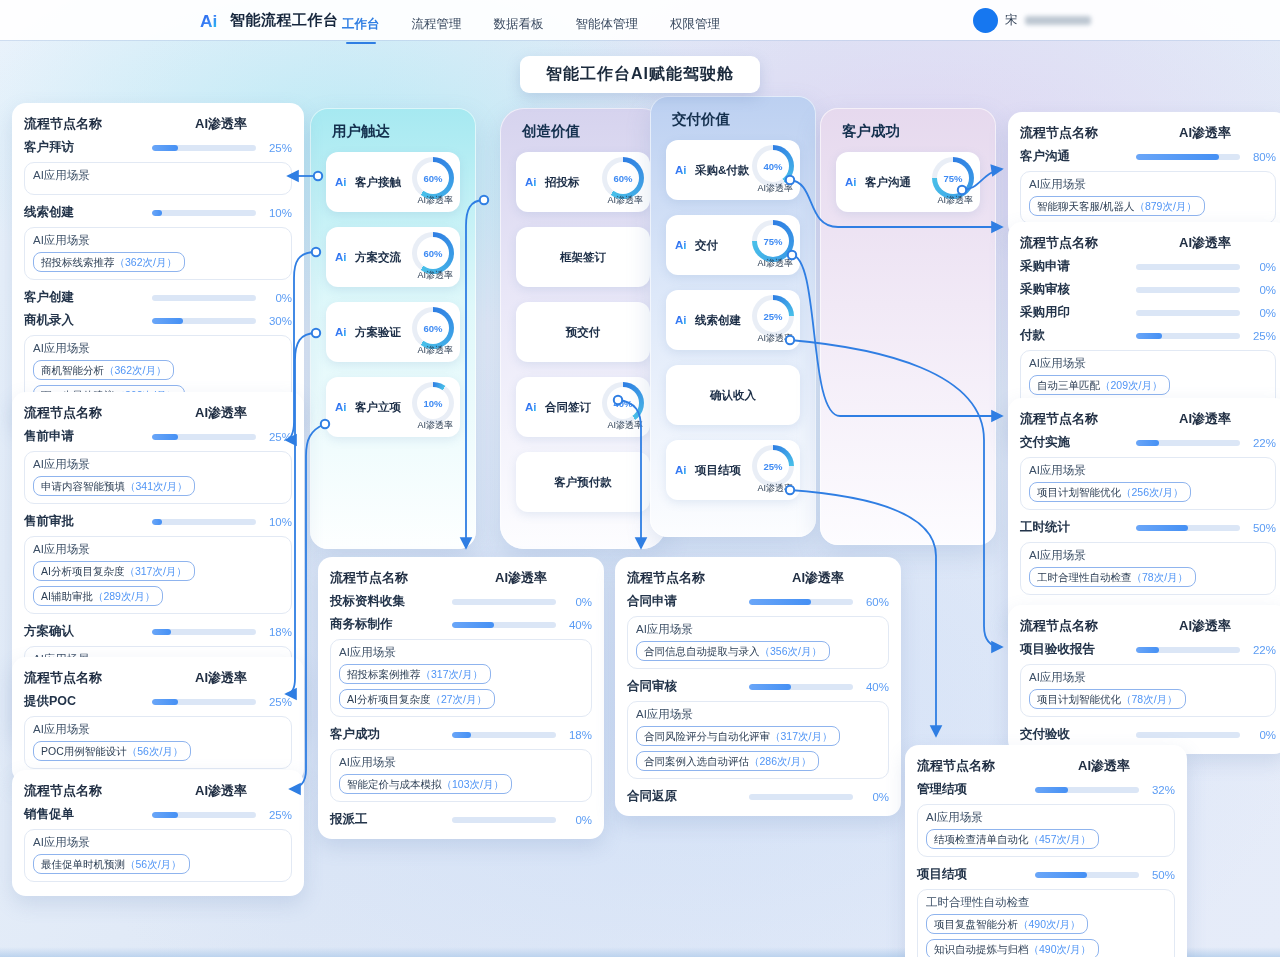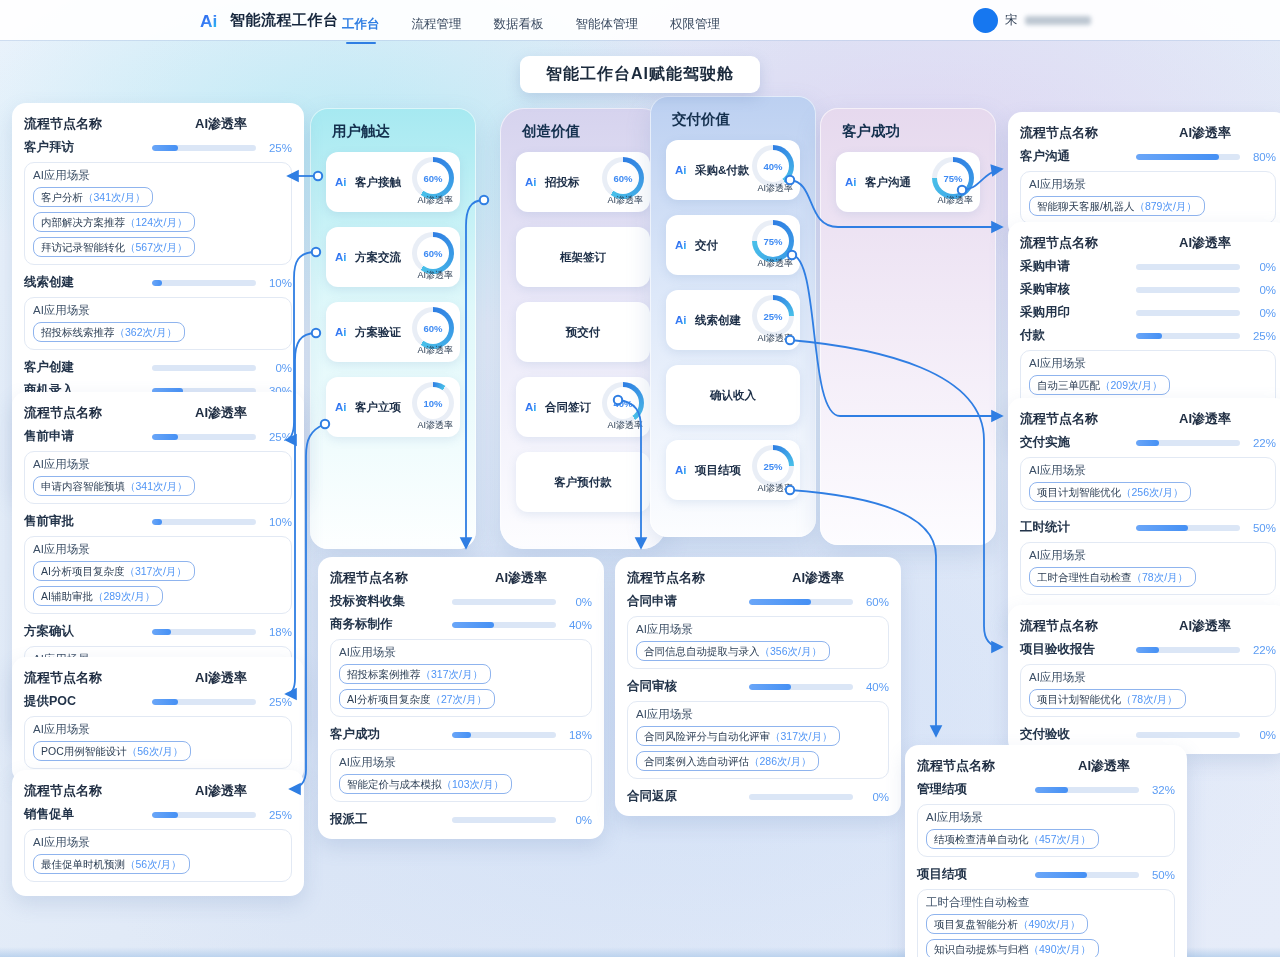--- a/index.html
+++ b/index.html
@@ -290,25 +290,20 @@
         </div>
         <div class="drow">
           <span class="nm">客户拜访</span>
           <span class="bar">
             <i style="width: 25%;"></i>
           </span>
           <span class="pct">25%</span>
         </div>
         <div class="scen">
           <div class="scen-l">AI应用场景</div>
-          <div class="chips">
-            <span class="chip"><span class="ct">客户分析</span><span class="cc">（341次/月）</span></span>
-            <span class="chip"><span class="ct">内部解决方案推荐</span><span class="cc">（124次/月）</span></span>
-            <span class="chip"><span class="ct">拜访记录智能转化</span><span class="cc">（567次/月）</span></span>
-          </div>
         </div>
         <div class="drow">
           <span class="nm">线索创建</span>
           <span class="bar">
             <i style="width: 10%;"></i>
           </span>
           <span class="pct">10%</span>
         </div>
         <div class="scen">
           <div class="scen-l">AI应用场景</div>

